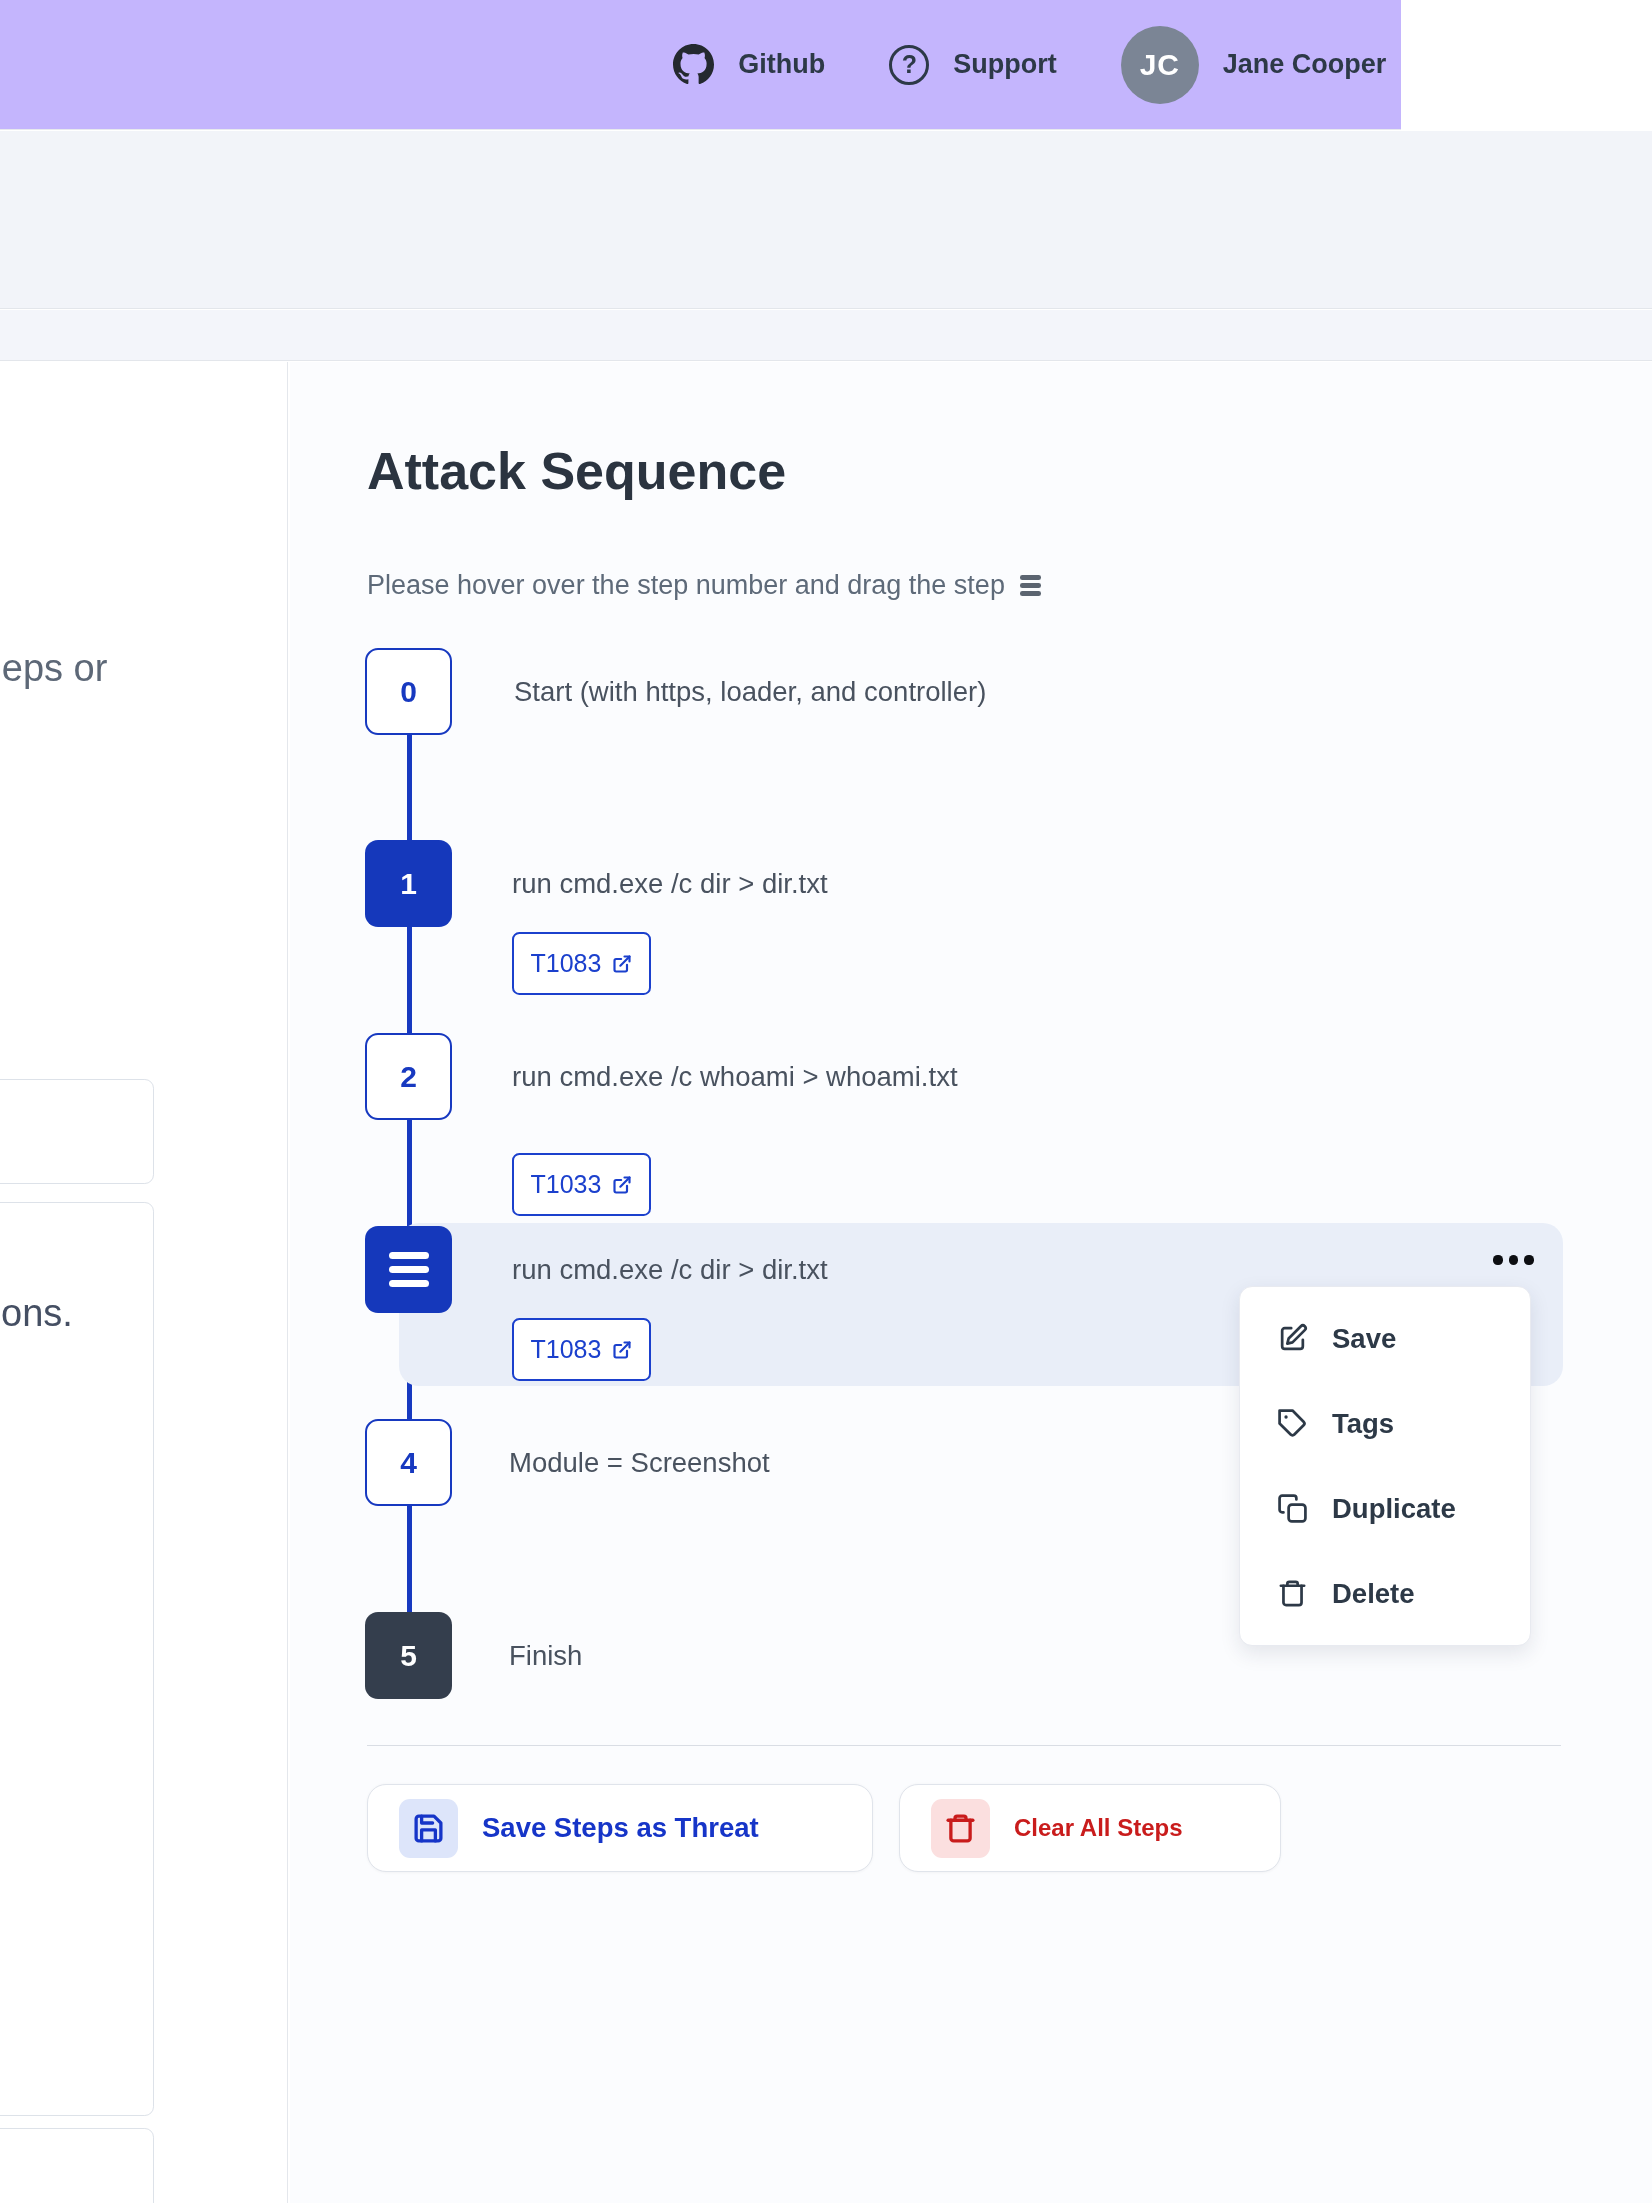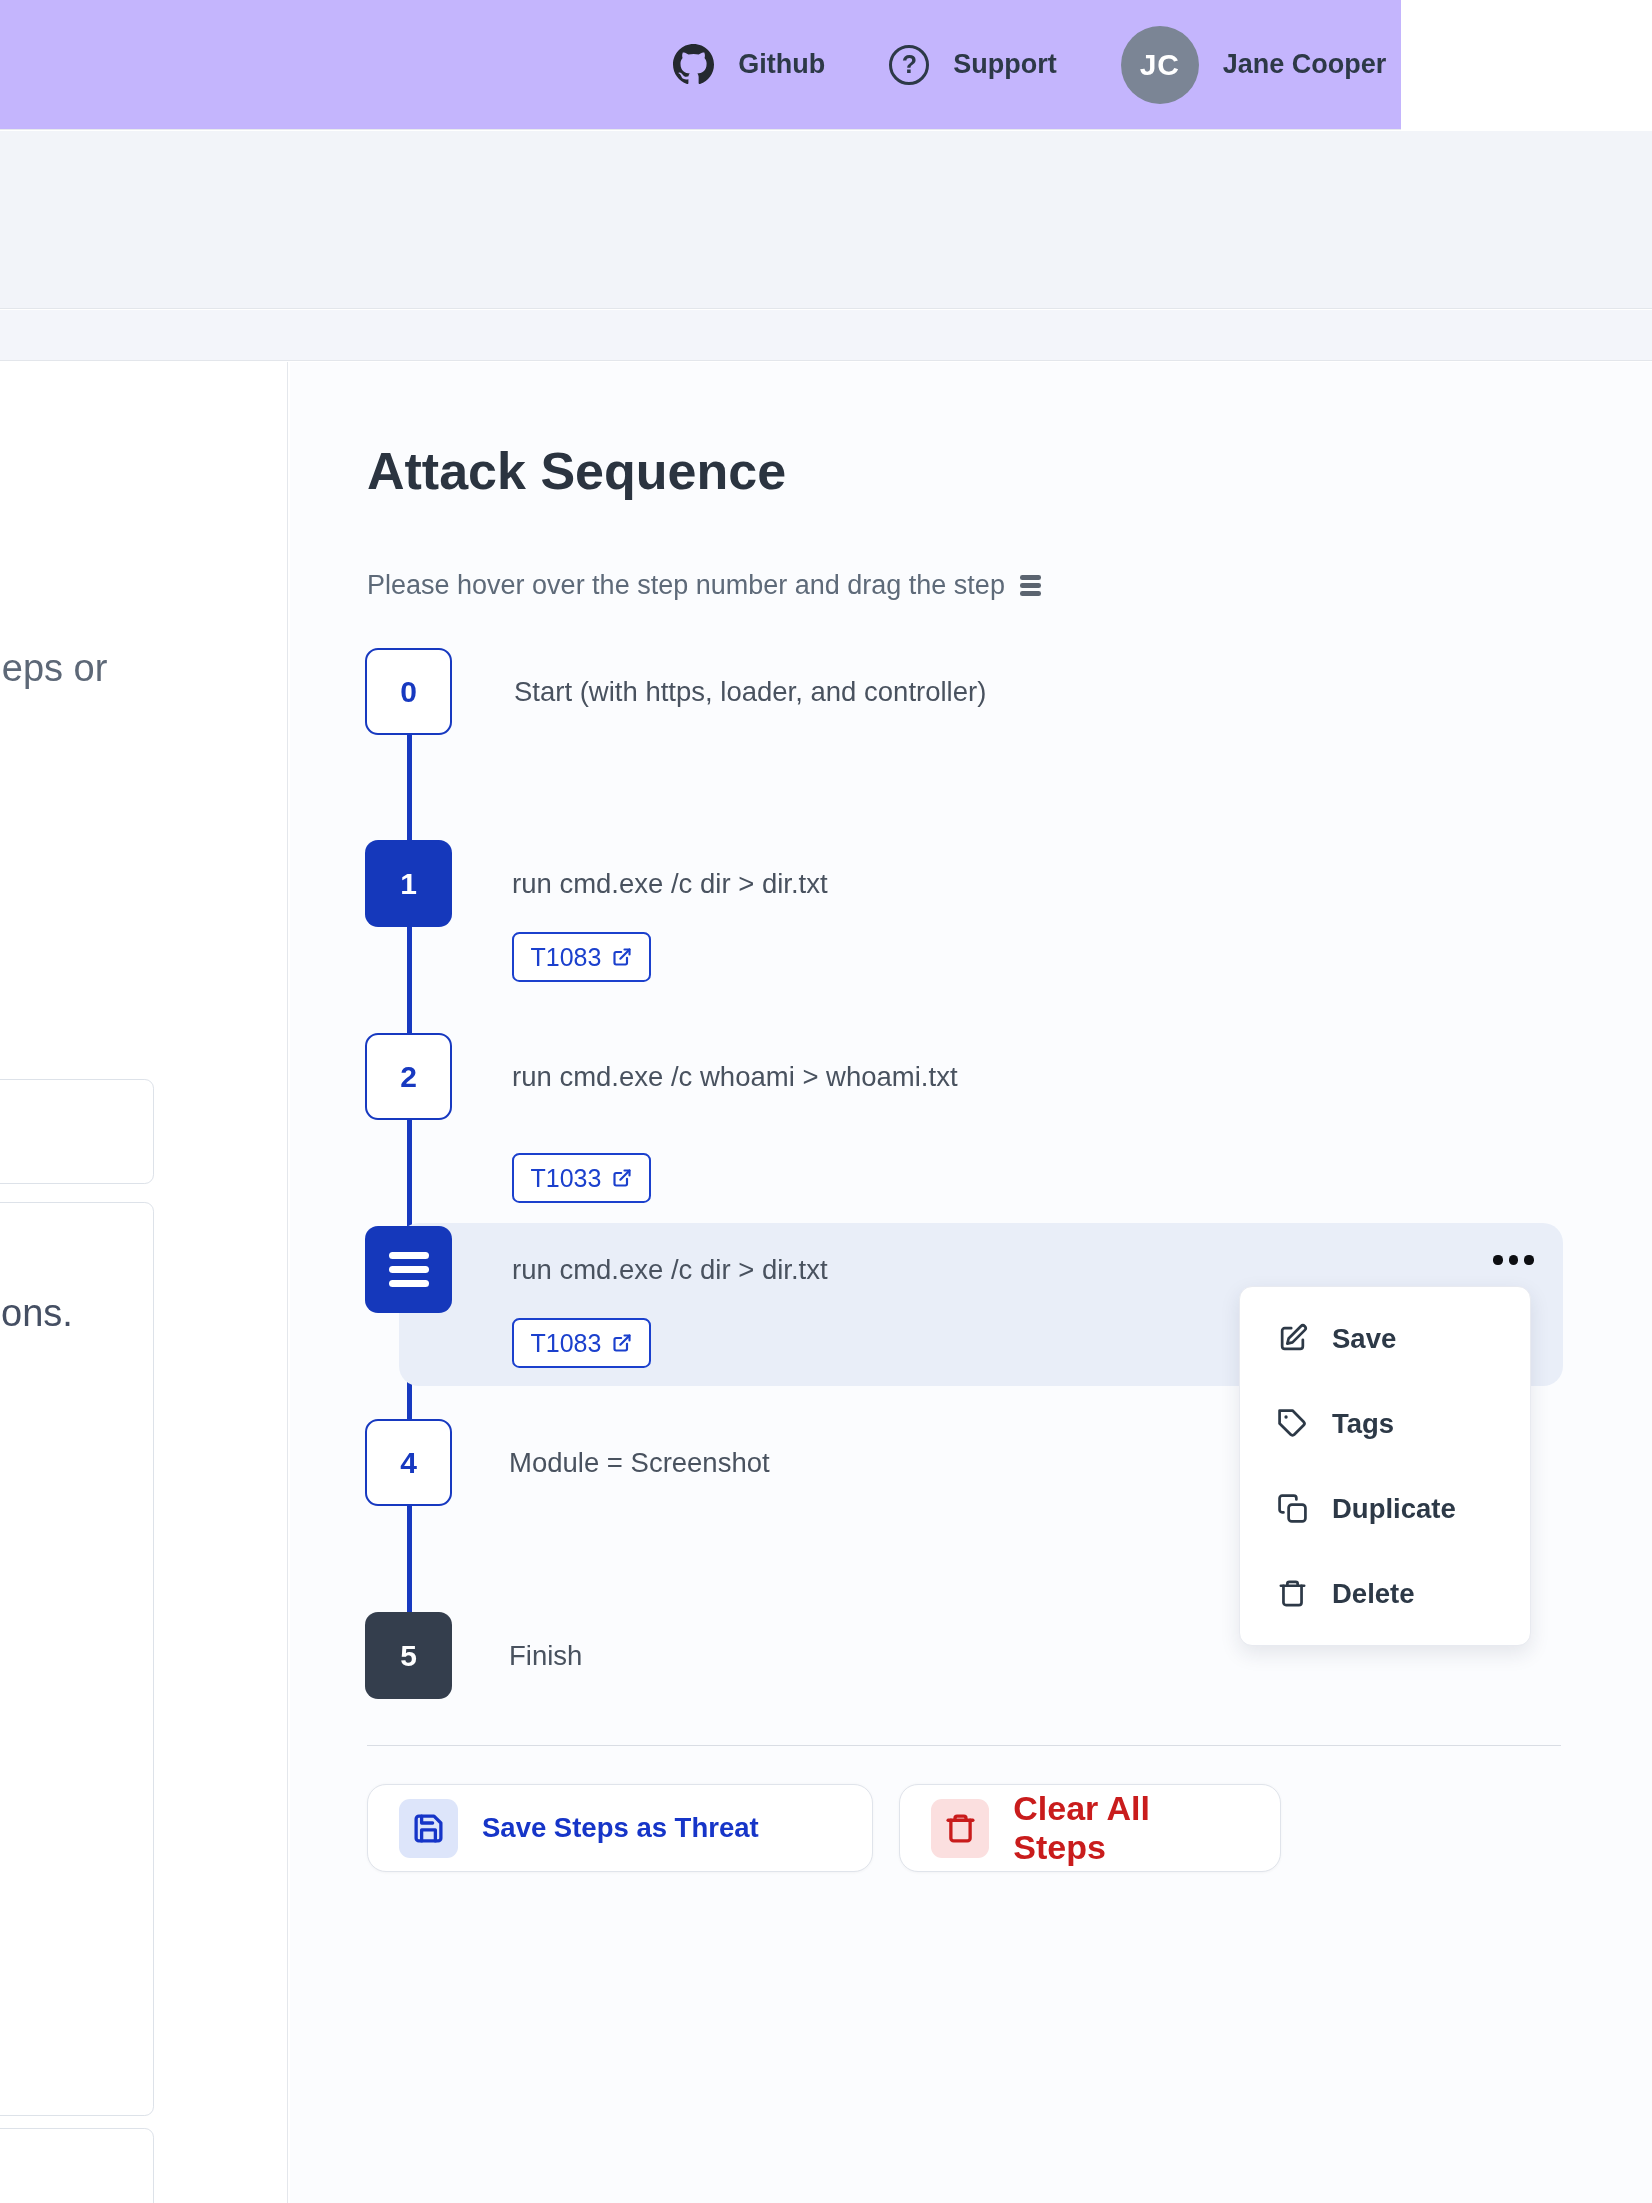--- a/index.html
+++ b/index.html
@@ -47,21 +47,21 @@
             display:flex;align-items:center;justify-content:center;font-size:30px;
             font-weight:700;z-index:2;box-sizing:border-box;cursor:grab;}
   .step-outline{background:#fff;border:2.8px solid #1739c0;color:#1739c0;}
   .step-filled{background:#1538bb;color:#fff;}
   .step-final{background:#343e4d;color:#fff;}
   .box-bars{display:flex;flex-direction:column;gap:6.4px;}
   .box-bars span{display:block;width:40px;height:7.3px;border-radius:3.7px;background:#fff;}
 
   .step-label{position:absolute;left:222px;height:87px;display:flex;align-items:center;
               font-size:27.5px;font-weight:500;color:#49525f;z-index:2;}
-  .tech-badge{position:absolute;left:222px;height:50px;display:inline-flex;align-items:center;
+  .tech-badge{position:absolute;left:222px;height:63px;display:inline-flex;align-items:center;
               gap:11px;padding:0 16.5px;background:#fff;border:2.3px solid #1b40cd;
               border-radius:7.3px;color:#1b40cd;font-size:25px;font-weight:500;z-index:2;
               box-sizing:border-box;cursor:pointer;}
 
   .hover-row{position:absolute;left:109px;top:861px;width:1164px;height:163px;
              background:#e9eef8;border-radius:20px;z-index:1;}
   .more-btn{position:absolute;left:1185px;top:878px;width:77px;height:40px;display:flex;
             align-items:center;justify-content:center;gap:6.4px;z-index:3;cursor:pointer;}
   .more-btn i{width:9.2px;height:9.2px;border-radius:50%;background:#0d0e12;}
 
@@ -79,21 +79,21 @@
               border:1.4px solid #e0e4eb;border-radius:19px;display:flex;align-items:center;
               gap:24px;padding:0 31px;box-sizing:border-box;cursor:pointer;
               box-shadow:0 0.9px 2.8px rgba(0,0,0,.04);}
   .btn-save{left:77px;width:506px;}
   .btn-clear{left:609px;width:382px;}
   .icon-chip{width:59px;height:59px;border-radius:11px;display:flex;align-items:center;
              justify-content:center;}
   .chip-blue{background:#dde5fa;}
   .chip-red{background:#fbdfdf;}
   .btn-save .lbl{color:#1635c8;font-size:27.5px;font-weight:700;}
-  .btn-clear .lbl{color:#c91c1c;font-size:34px;font-weight:700;}
+  .btn-clear .lbl{color:#c91c1c;font-size:24px;font-weight:700;}
 </style>
 </head>
 <body>
 
 <div class="screen">
 
   <div class="header">
     <div class="hdr-item">
       <span class="gh-icon">
         <svg width="41" height="41" viewBox="0 0 16 16" fill="#24292f">

